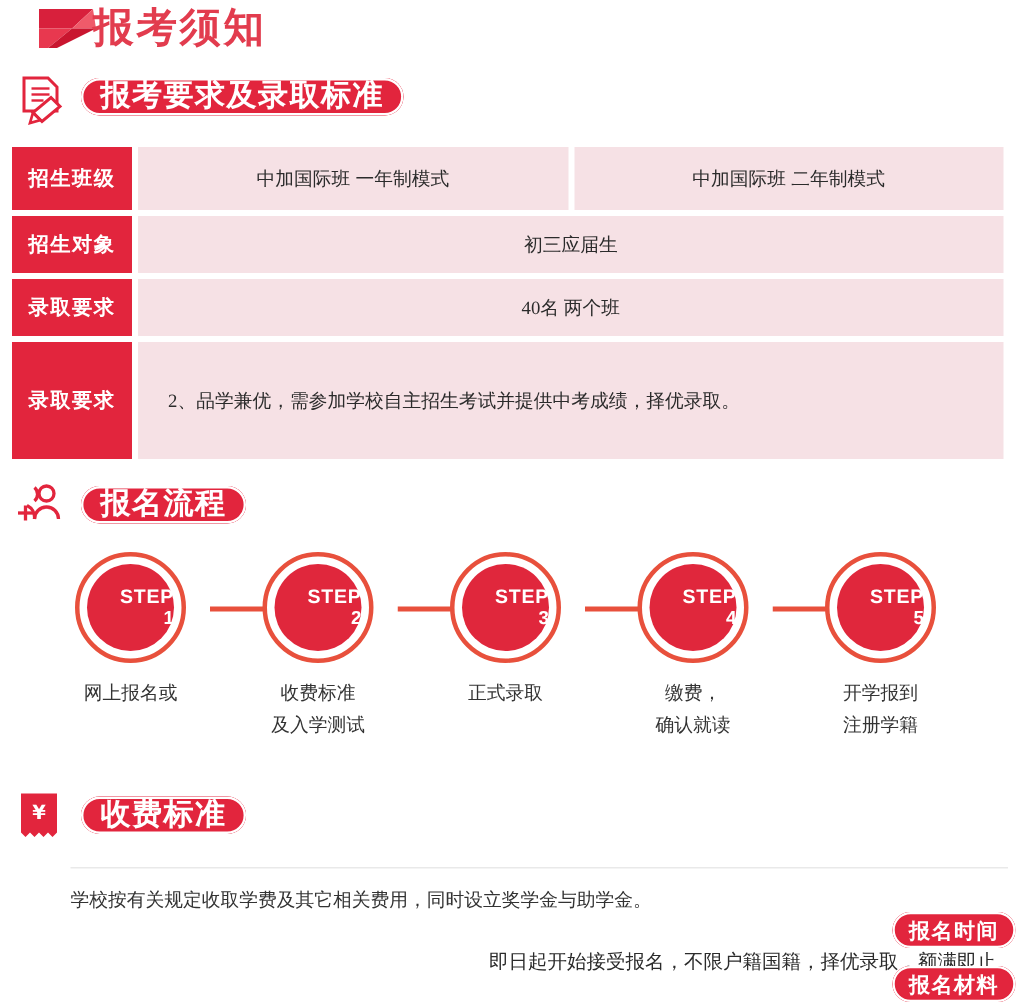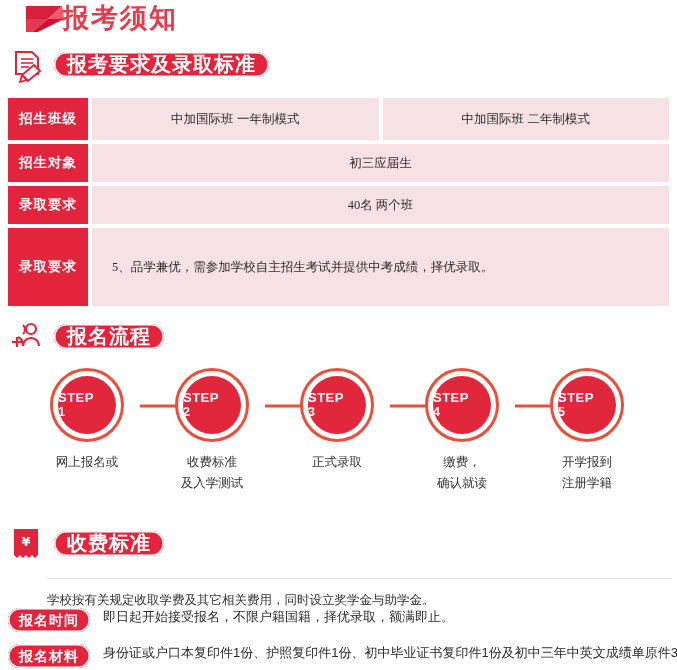--- a/index.html
+++ b/index.html
@@ -56,34 +56,34 @@
   
   .flow { position: absolute; left: 0; top: 368px; width: 677px; height: 140px; }
   .step { position: absolute; top: 0; width: 130px; text-align: center; }
   .circle {
     position: relative; width: 74px; height: 74px; margin: 0 auto;
     border-radius: 50%; border: 3px solid #e8503c; background: #fff;
     display: flex; align-items: center; justify-content: center;
   }
   .circle-inner {
     width: 58px; height: 58px; border-radius: 50%; background: #e0273c;
-    display: flex; flex-direction: column; align-items: flex-start; justify-content: center;
+    display: flex; flex-direction: column; align-items: flex-end; justify-content: center;
     color: #fff;
   }
   .step-word { font-size: 13px; font-weight: bold; letter-spacing: .5px; line-height: 14px; }
   .step-num { font-size: 12.5px; font-weight: bold; line-height: 14px; }
   .step-label { margin-top: 10px; font-size: 12.5px; color: #333; line-height: 21px; }
   .arrow { position: absolute; top: 33px; width: 48px; height: 10px; }
 
   
   .fee-text {
     position: absolute; left: 47px; top: 592px; width: 620px;
     font-size: 12.5px; color: #333;
   }
-  .note-row { position: absolute; left: 8px; width: 669px; height: 26px; display: flex; align-items: flex-start; }
+  .note-row { position: absolute; left: 8px; width: 669px; height: 26px; display: flex; align-items: flex-end; flex-direction: column; }
   .note-pill {
     flex: 0 0 auto; background: #e2253d; color: #fff; border-radius: 13px;
     font-size: 14px; font-weight: bold; letter-spacing: 1px;
     height: 24px; line-height: 24px; padding: 0 11px;
     box-shadow: inset 0 0 0 1.5px #fff, inset 0 0 0 2.5px #e2253d;
     display: inline-flex; align-items: center; justify-content: center;
   }
   .note-text { margin-left: 13px; font-size: 13px; color: #2b2b2b; white-space: nowrap; }
   .divider { position: absolute; left: 47px; width: 625px; height: 1px; background: #e9e9e9; }
 </style>
@@ -136,21 +136,21 @@
       <div class="tbody">
         <div class="tcell full">40名 两个班</div>
       </div>
     </div>
 
     <div class="trow r4">
       <div class="thead">录取要求</div>
       <div class="tbody">
         <div class="tcell full left">
           <div class="lines">
-            <span>5、品学兼优，需参加学校自主招生考试并提供中考成绩，择优录取。</span>
+            <span>2、品学兼优，需参加学校自主招生考试并提供中考成绩，择优录取。</span>
           </div>
         </div>
       </div>
     </div>
 
   </div>
 
   <div class="section-head" style="left:8px; top:320px; width:300px;">
     <svg class="sec-icon" viewBox="0 0 40 36">
       <circle cx="23" cy="9" r="5" fill="none" stroke="#e2253d" stroke-width="2.2"></circle>

